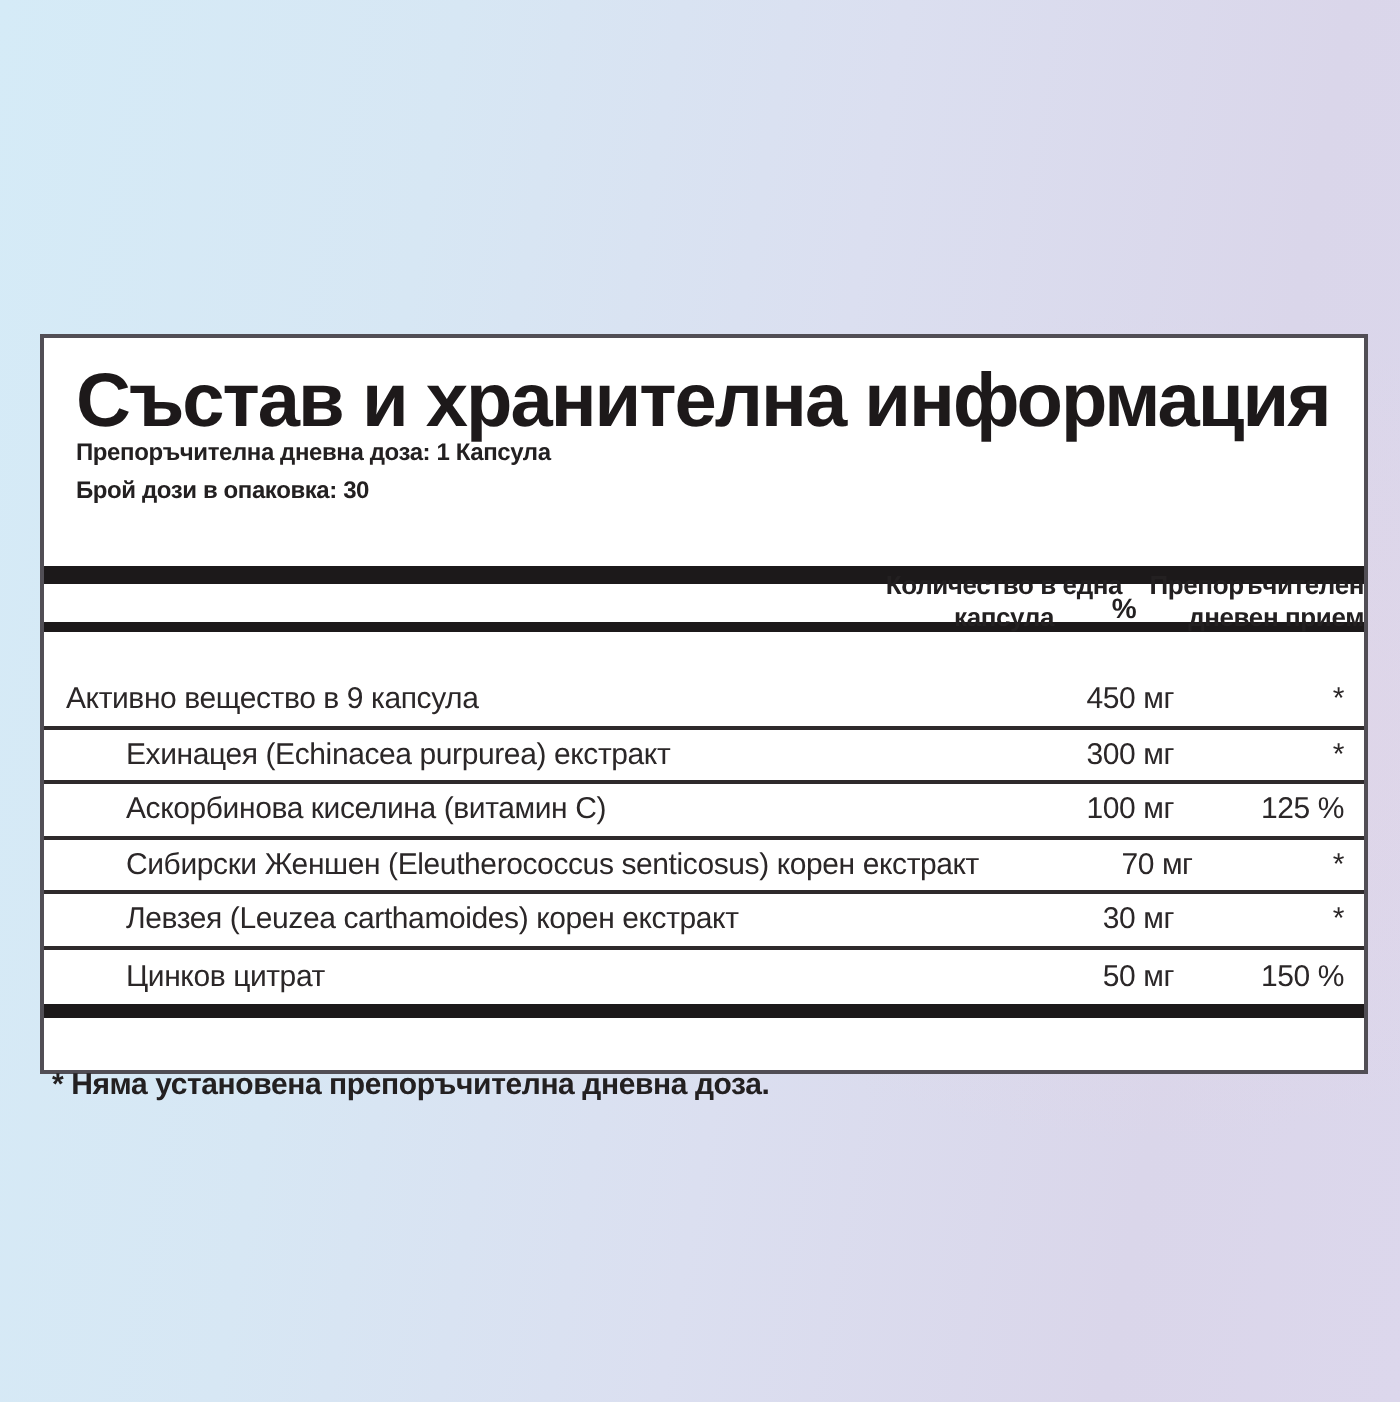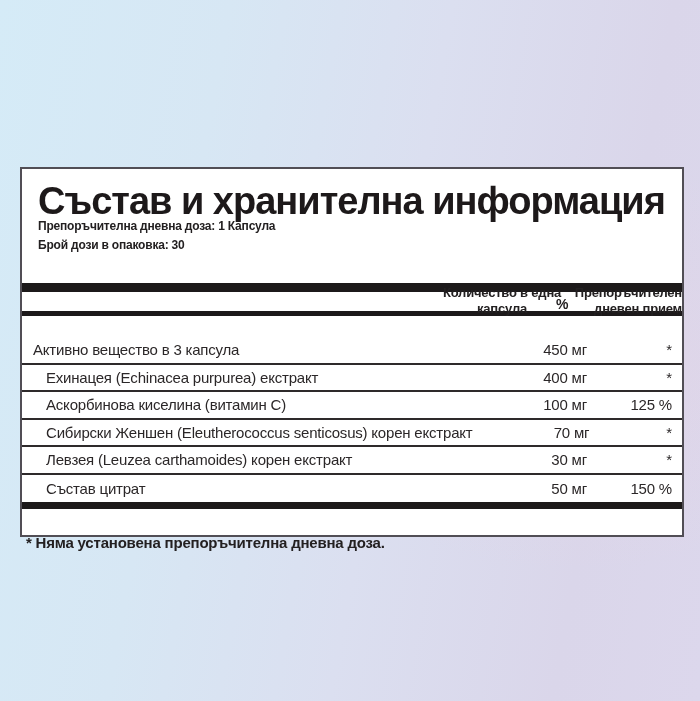--- a/index.html
+++ b/index.html
@@ -109,21 +109,21 @@
     align-items: center;
     height: 27.5px;
     box-sizing: border-box;
     border-bottom: 2px solid #2e2a2b;
     font-size: 15px;
     letter-spacing: -0.2px;
     color: #2b2728;
   }
   .row:last-child { border-bottom: none; }
   .cell-name   { flex: 1; padding-left: 11px; white-space: nowrap; }
-  .row.indent .cell-name { padding-left: 24px; }
+  .row.indent .cell-name { padding-left: 41px; }
   .cell-amount { width: 120px; text-align: right; }
   .cell-pct    { width: 85px; text-align: right; padding-right: 10px; }
   .footnote {
     position: absolute;
     top: 340px;
     left: 4px;
     right: 0;
     height: 26px;
     display: flex;
     align-items: center;
@@ -149,46 +149,46 @@
     <div class="bar bar-top"></div>
 
     <div class="header-row">
       <div class="amount-header">Количество в една капсула</div>
       <div class="pct-symbol">%</div>
       <div class="pct-header">Препоръчителен дневен прием</div>
     </div>
 
     <div class="tbody">
       <div class="row">
-        <div class="cell-name">Активно вещество в 3 капсула</div>
+        <div class="cell-name">Активно вещество в 9 капсула</div>
         <div class="cell-amount">450 мг</div>
         <div class="cell-pct">*</div>
       </div>
       <div class="row indent">
         <div class="cell-name">Ехинацея (Echinacea purpurea) екстракт</div>
-        <div class="cell-amount">400 мг</div>
+        <div class="cell-amount">300 мг</div>
         <div class="cell-pct">*</div>
       </div>
       <div class="row indent">
         <div class="cell-name">Аскорбинова киселина (витамин C)</div>
         <div class="cell-amount">100 мг</div>
         <div class="cell-pct">125 %</div>
       </div>
       <div class="row indent">
         <div class="cell-name">Сибирски Женшен (Eleutherococcus senticosus) корен екстракт</div>
         <div class="cell-amount">70 мг</div>
         <div class="cell-pct">*</div>
       </div>
       <div class="row indent">
         <div class="cell-name">Левзея (Leuzea carthamoides) корен екстракт</div>
         <div class="cell-amount">30 мг</div>
         <div class="cell-pct">*</div>
       </div>
       <div class="row indent">
-        <div class="cell-name">Състав цитрат</div>
+        <div class="cell-name">Цинков цитрат</div>
         <div class="cell-amount">50 мг</div>
         <div class="cell-pct">150 %</div>
       </div>
     </div>
 
     <div class="bar bar-bottom"></div>
 
     <div class="footnote">* Няма установена препоръчителна дневна доза.</div>
 
   </div>

